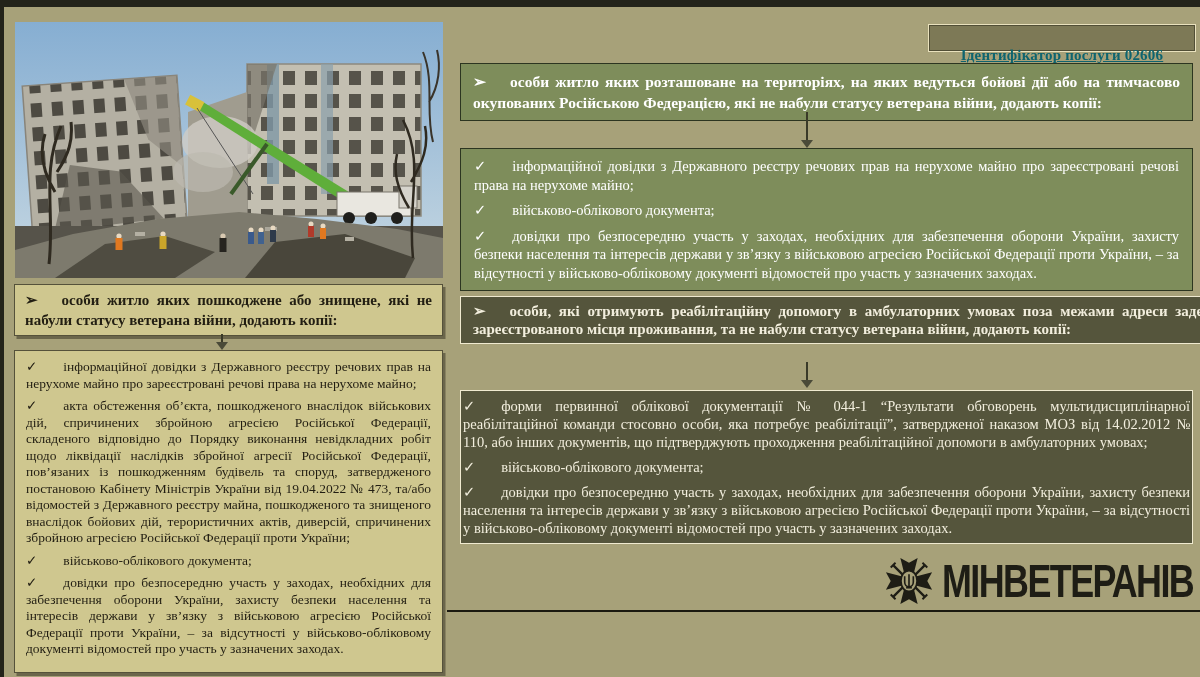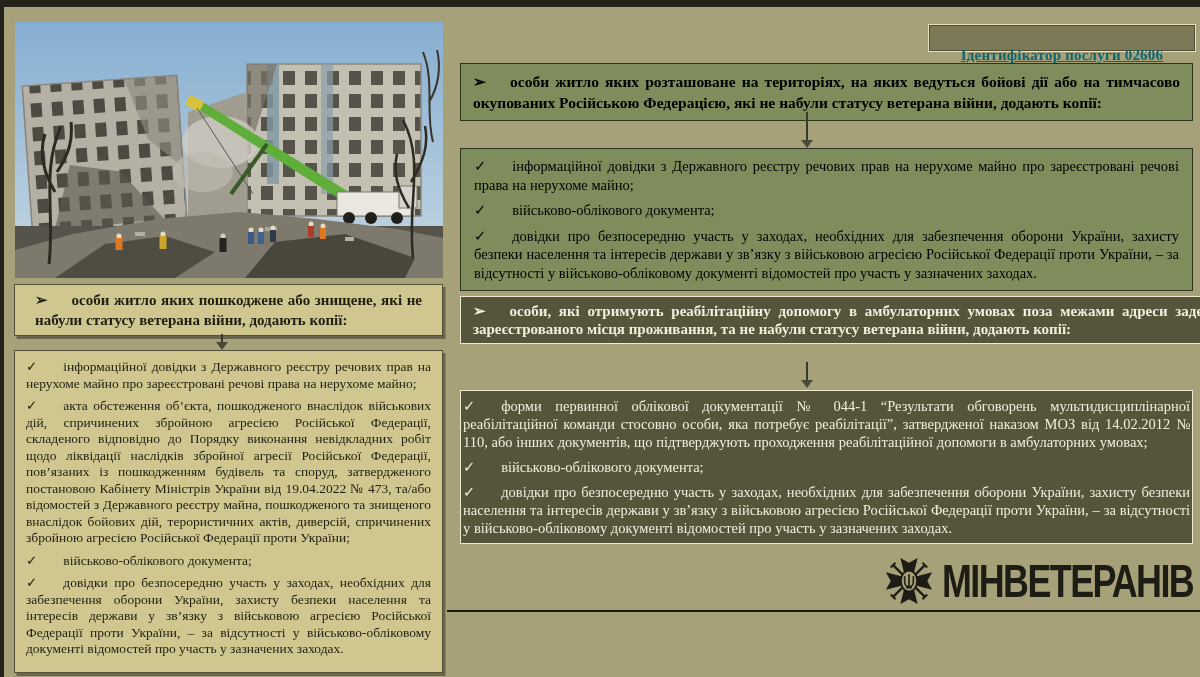--- a/index.html
+++ b/index.html
@@ -36,26 +36,26 @@
   .check{display:inline-block;}
   .item{margin:0 0 7px 0;}
   .item:last-child{margin-bottom:0;}
 
   
   .light{
     background:#cfc78f;border:1.5px solid #55513a;
     box-shadow:2.5px 3px 0 rgba(58,55,38,.55);
     color:#221e12;
   }
-  .l-hdr{left:14px;top:284px;width:429px;padding:5px 20px;font-size:15px;line-height:20px;}
+  .l-hdr{left:14px;top:284px;width:429px;padding:5px 10px;font-size:15px;line-height:20px;}
   .l-list{left:14px;top:350px;width:429px;padding:8px 11px;font-size:13.5px;line-height:16.5px;}
   .l-list .item{margin-bottom:6px;}
 
   
-  .green{background:#7e8d5b;border:1.5px solid #2c3520;color:#000000;}
+  .green{background:#7e8d5b;border:1.5px solid #2c3520;color:#ffffff;}
   .rt-hdr{left:460px;top:63px;width:733px;padding:7px 12px;font-size:15.5px;line-height:21px;}
   .rt-list{left:460px;top:148px;width:733px;padding:8px 13px;font-size:14.5px;line-height:18.5px;}
 
   
   .dark{background:#55553c;border:1.5px solid #f0ead0;color:#f2eedd;}
   .rm-hdr{left:460px;top:296px;width:846px;padding:5px 12px;font-size:15px;line-height:18px;}
   .rm-list{left:460px;top:390px;width:733px;padding:6px 2px;font-size:14.5px;line-height:18px;}
 
   
   .arrow{position:absolute;width:14px;}

